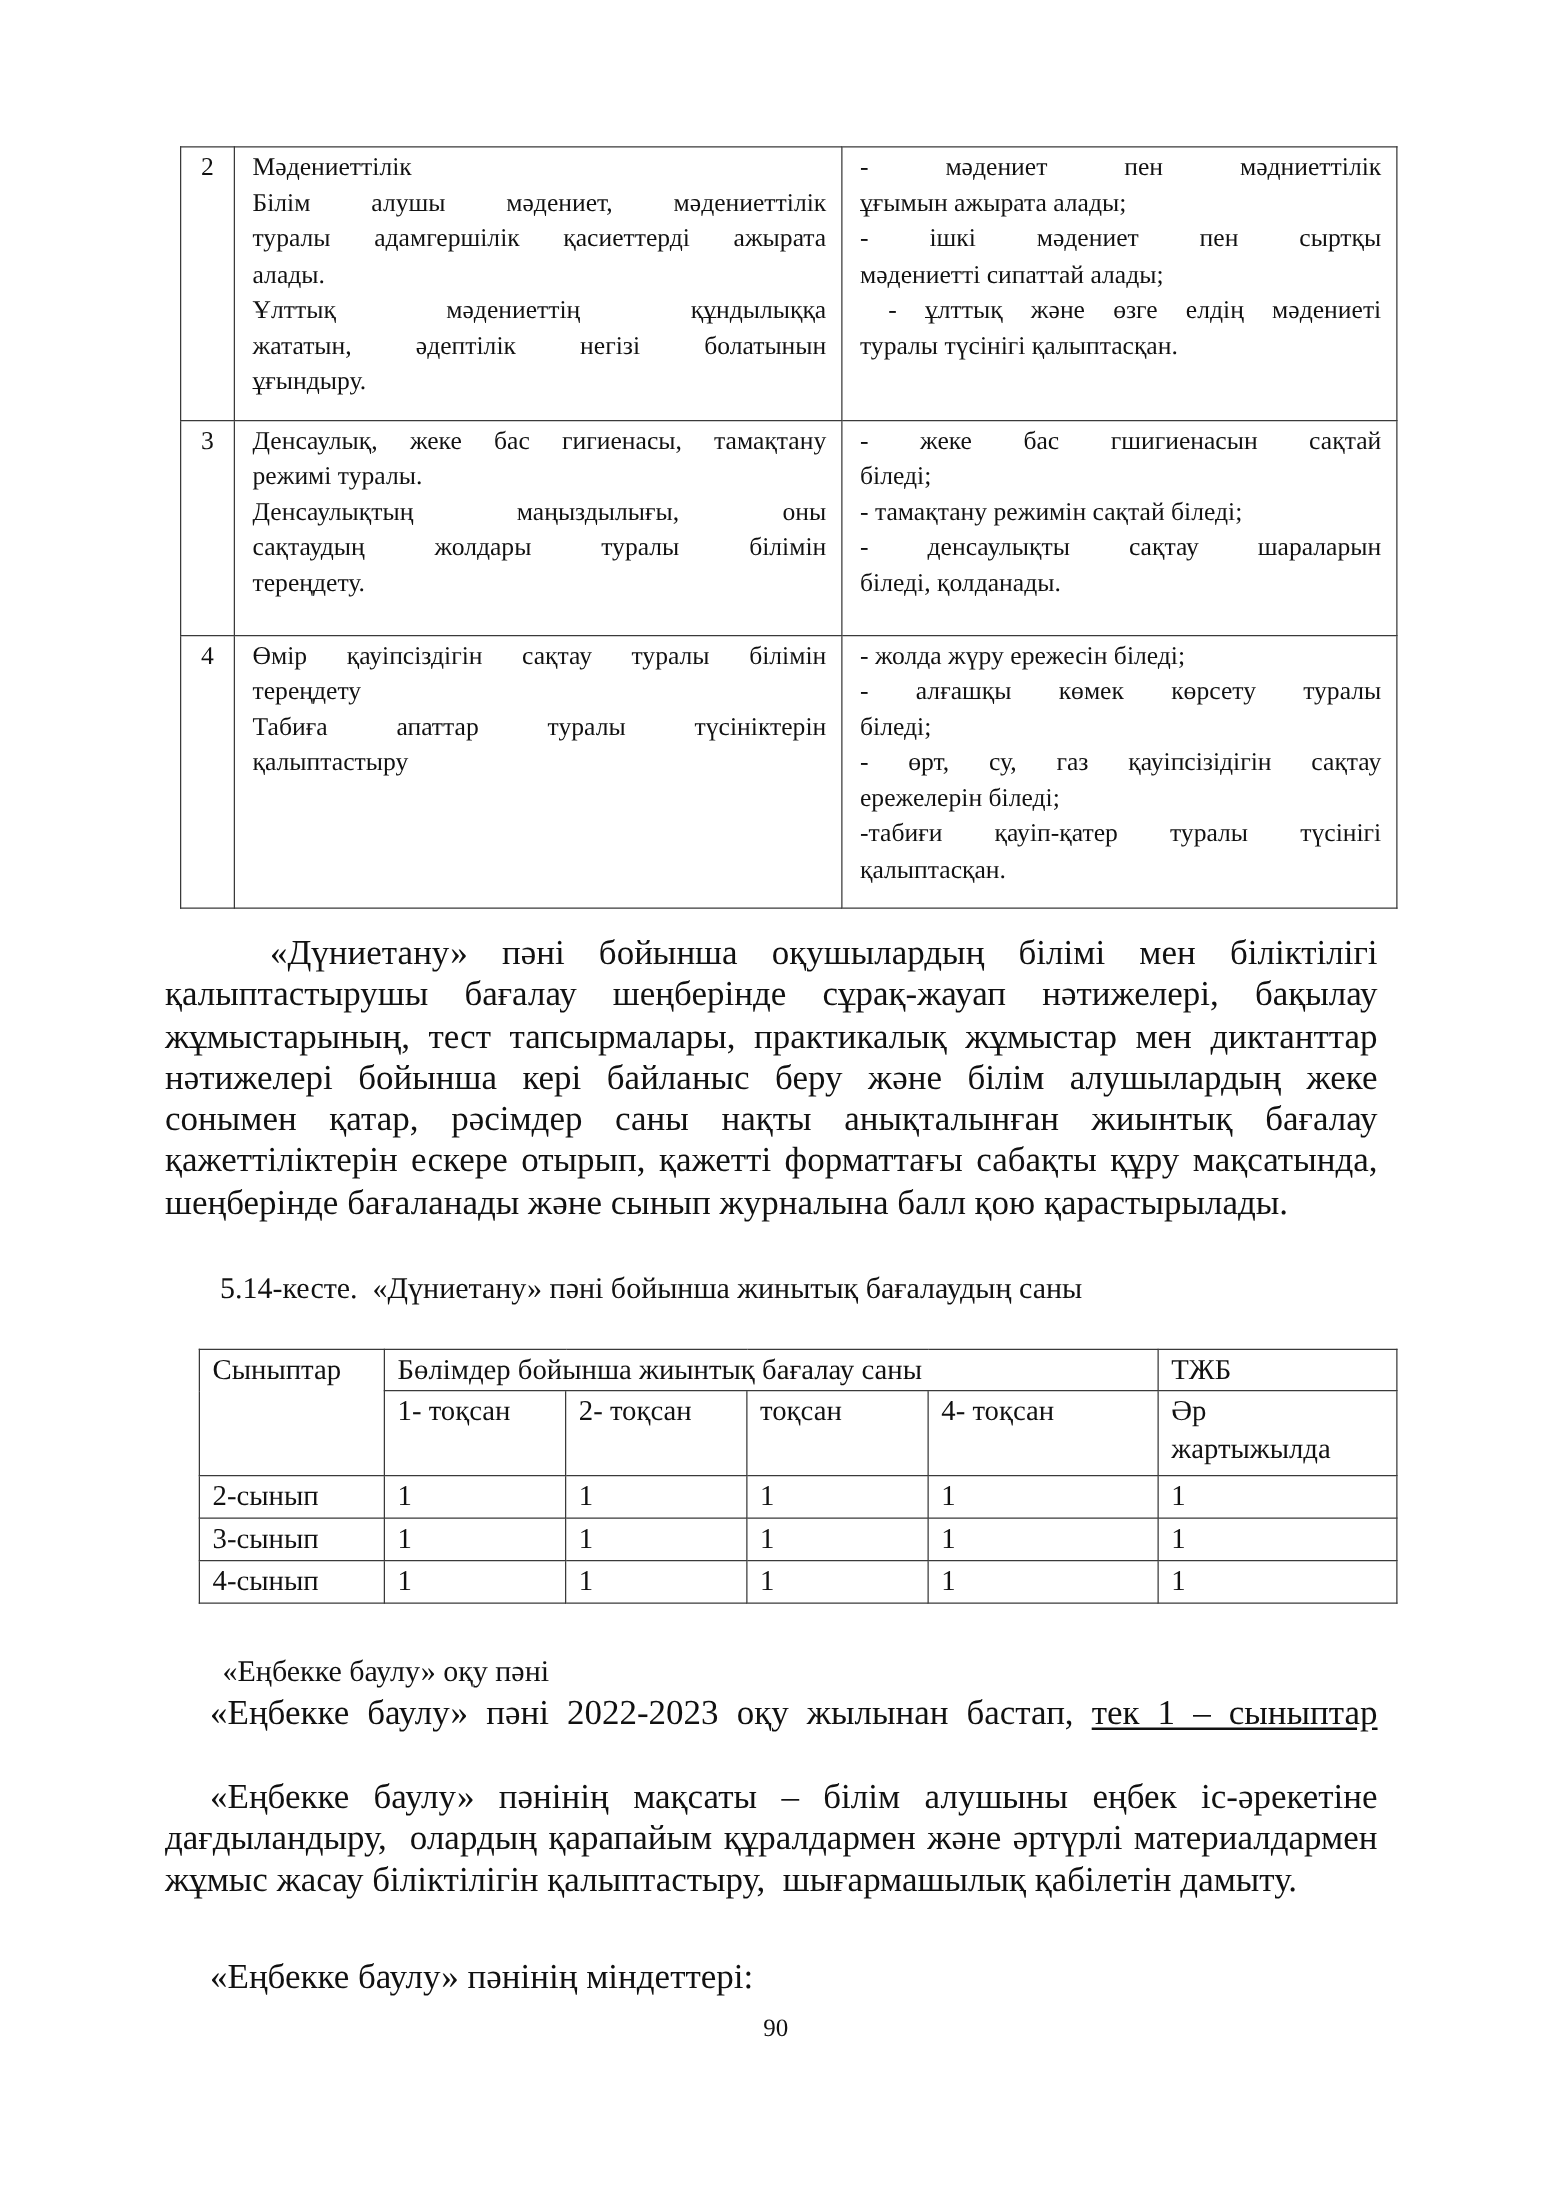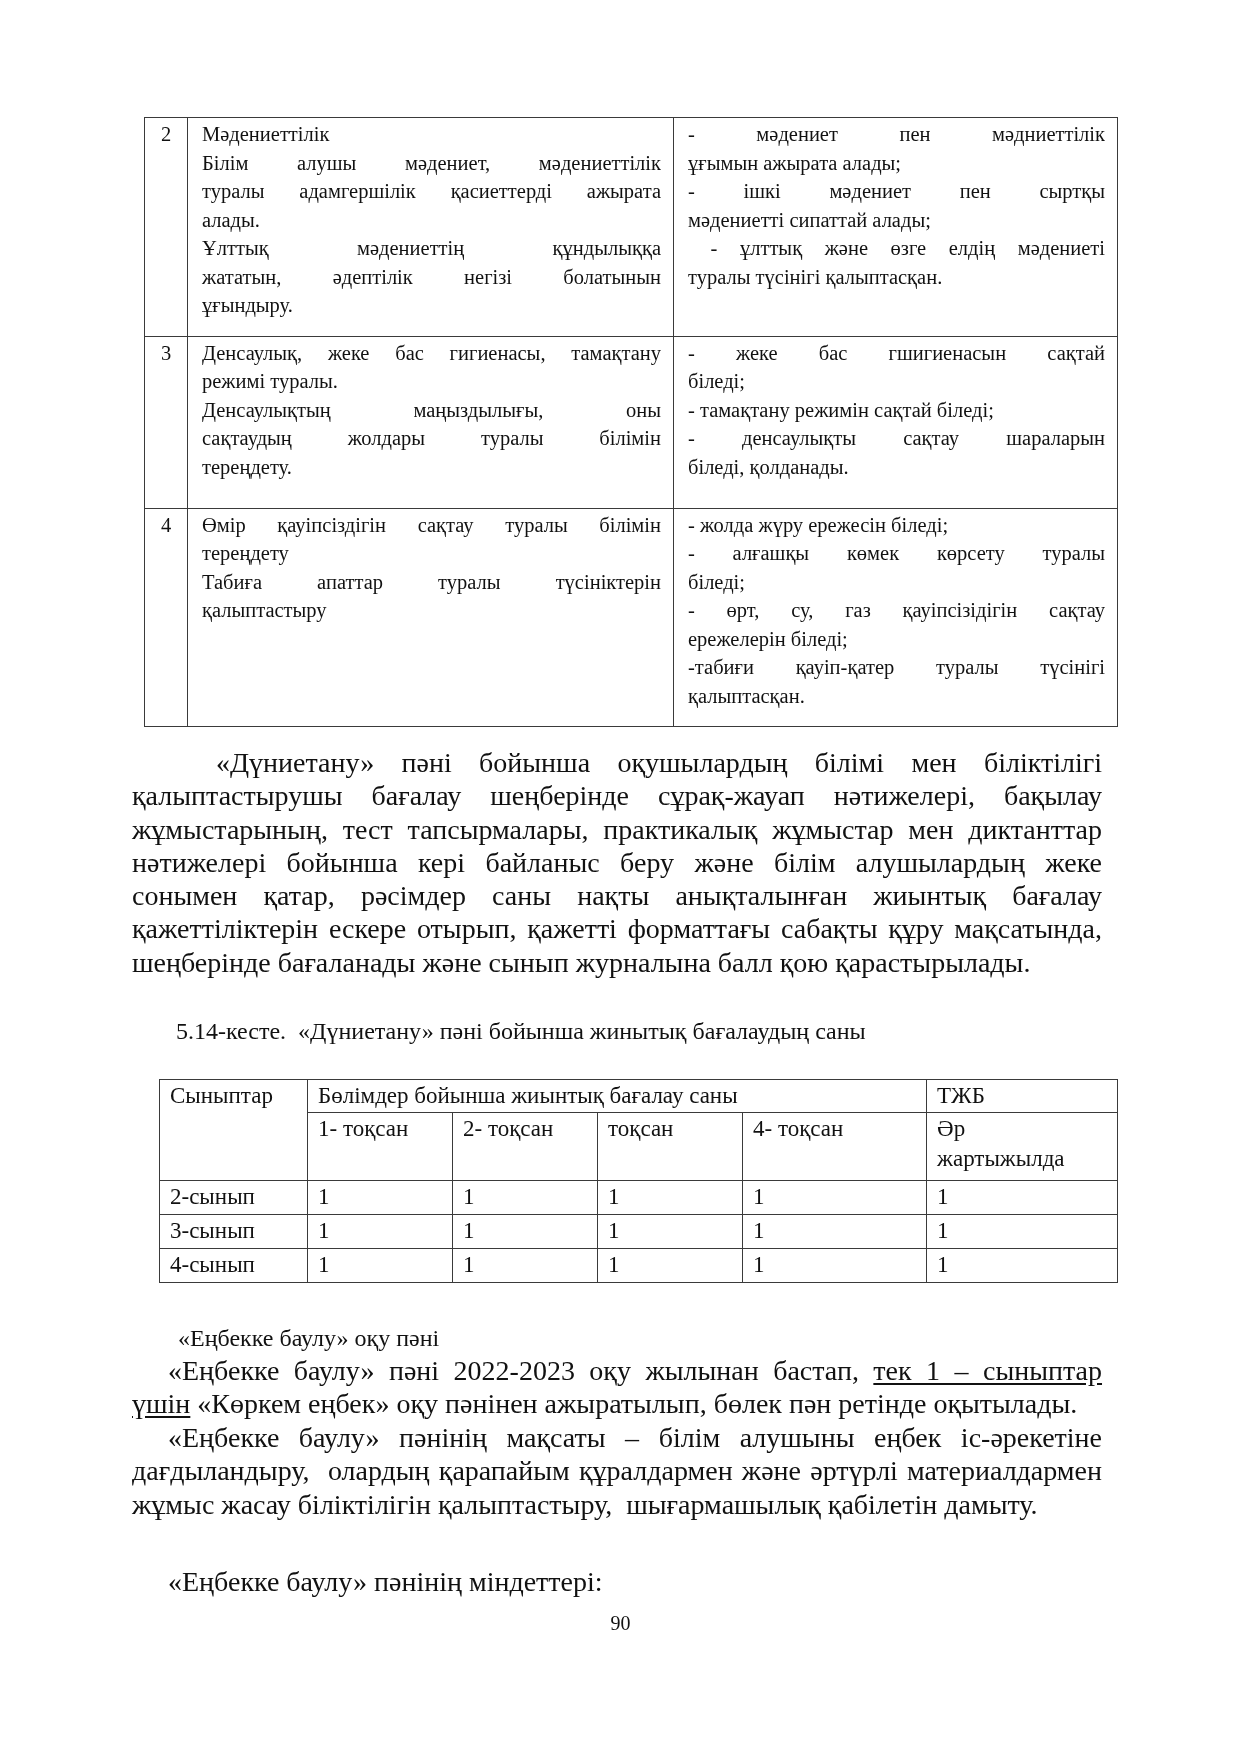--- a/index.html
+++ b/index.html
@@ -191,21 +191,20 @@
         <td>1</td>
         <td>1</td>
       </tr>
     </tbody>
   </table>
 
   <div class="heading">«Еңбекке баулу» оқу пәні</div>
 
   <div class="para" style="top:1354px;">
     <span class="ln indent-s"><span>«Еңбекке баулу» пәні 2022-2023 оқу жылынан бастап, </span><u>тек 1 – сыныптар</u></span>
-    <span class="ln last"><u>үшін</u><span> «Көркем еңбек» оқу пәнінен ажыратылып, бөлек пән ретінде оқытылады.</span></span>
   </div>
 
   <div class="para" style="top:1421px;">
     <span class="ln indent-s">«Еңбекке баулу» пәнінің мақсаты – білім алушыны еңбек іс-әрекетіне</span>
     <span class="ln" style="white-space:pre">дағдыландыру,  олардың қарапайым құралдармен және әртүрлі материалдармен</span>
     <span class="ln last" style="white-space:pre">жұмыс жасау біліктілігін қалыптастыру,  шығармашылық қабілетін дамыту.</span>
   </div>
 
   <div class="para" style="top:1521px;margin-top:44px;">
     <span class="ln last indent-s">«Еңбекке баулу» пәнінің міндеттері:</span>

